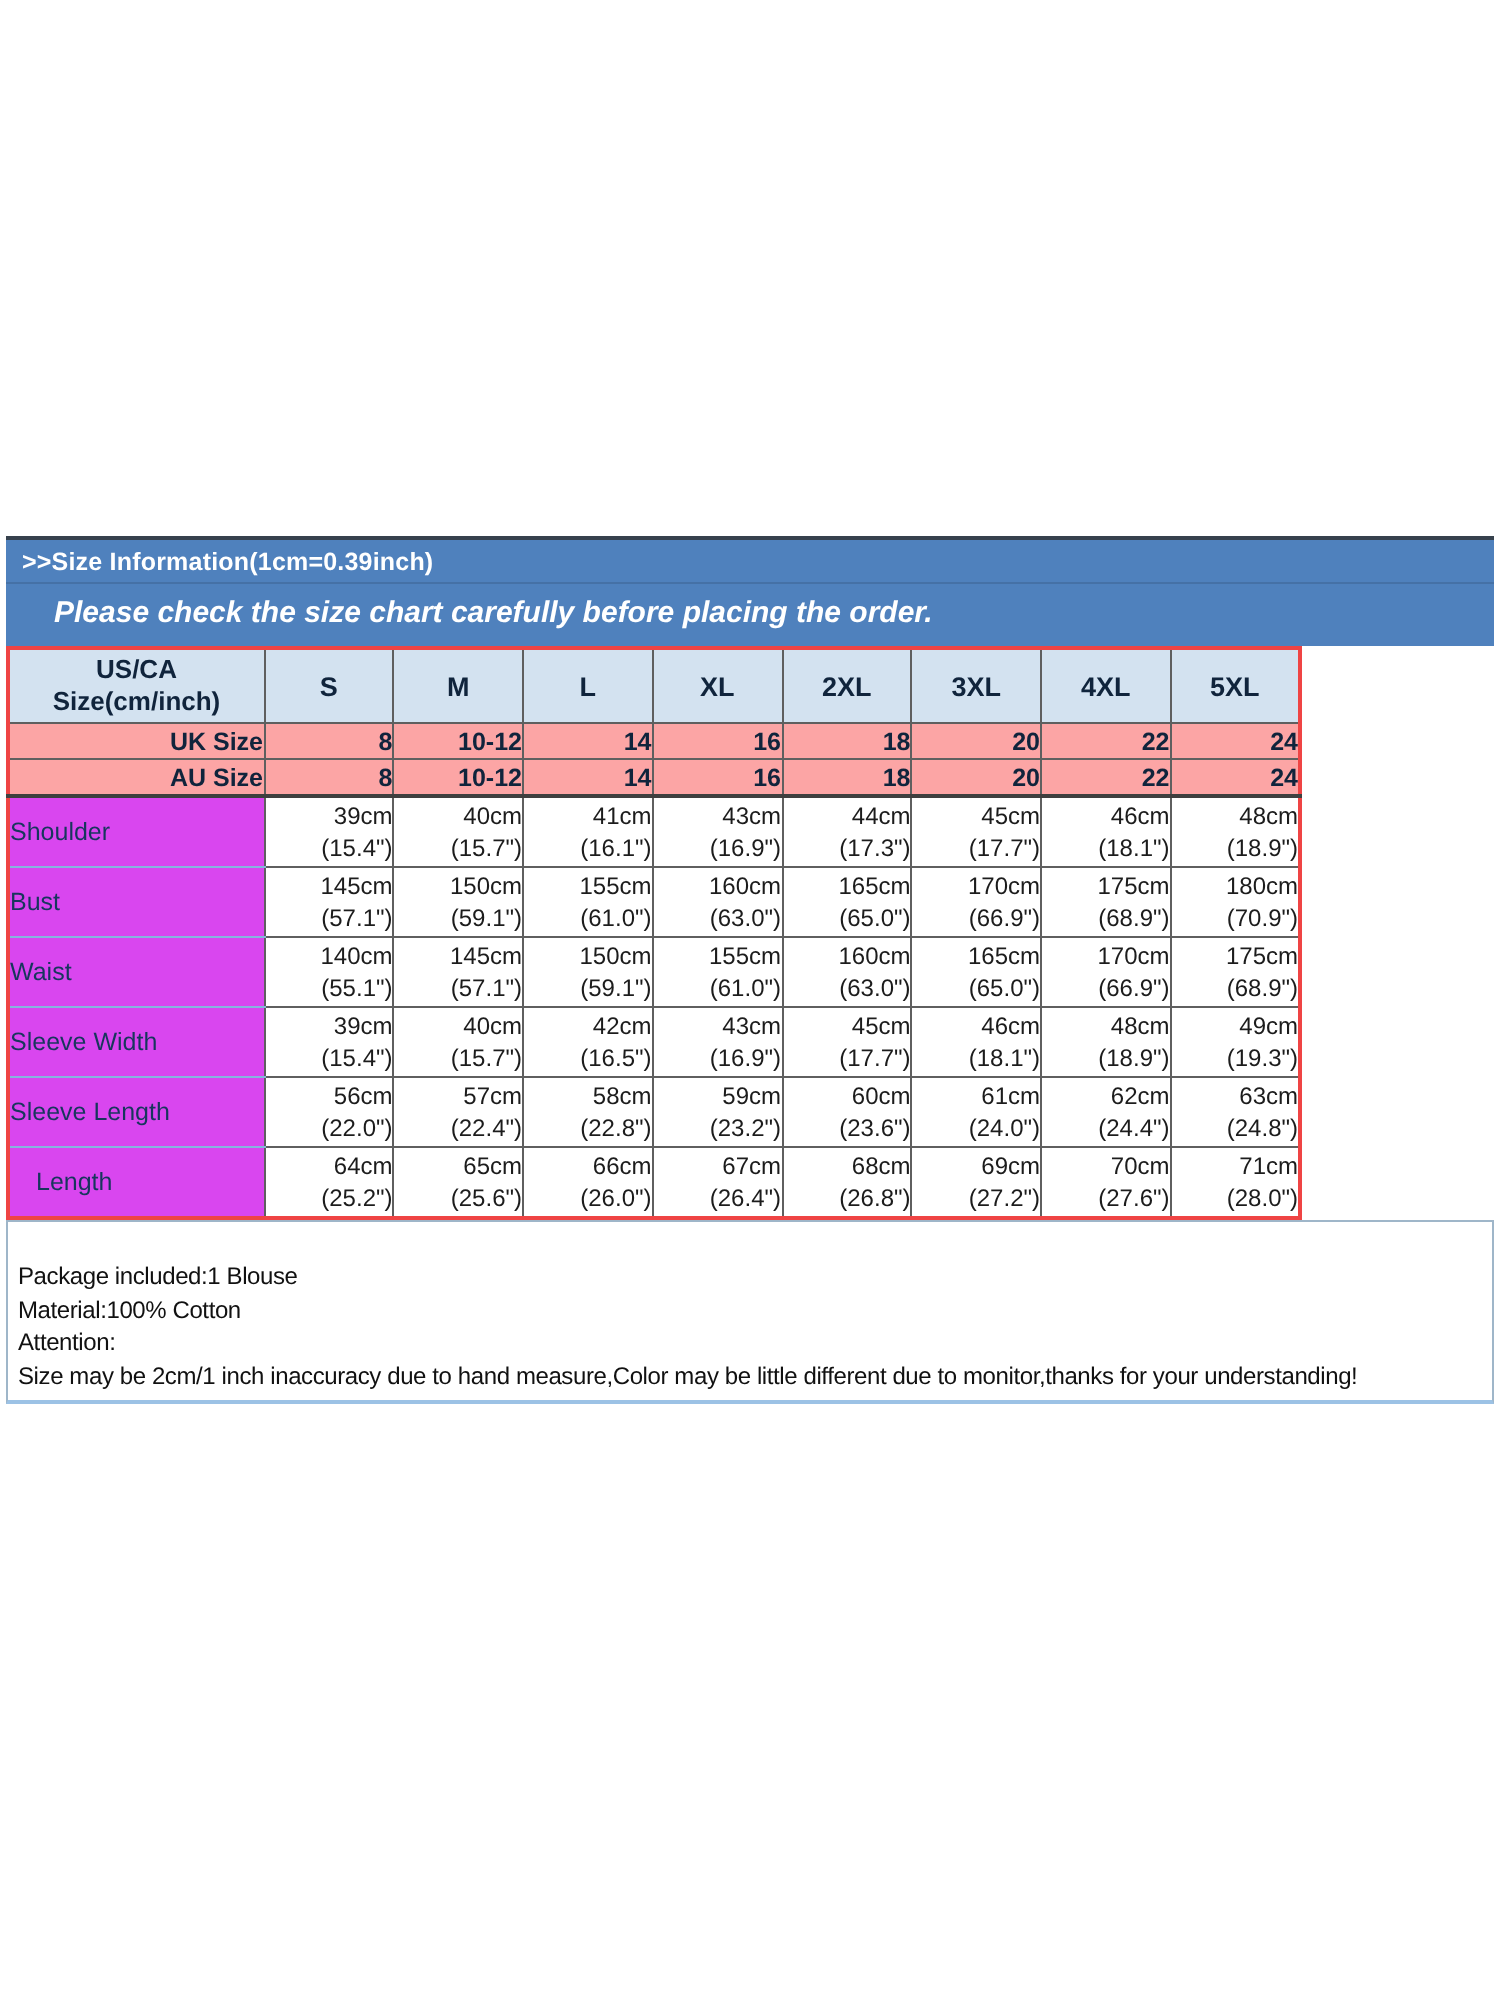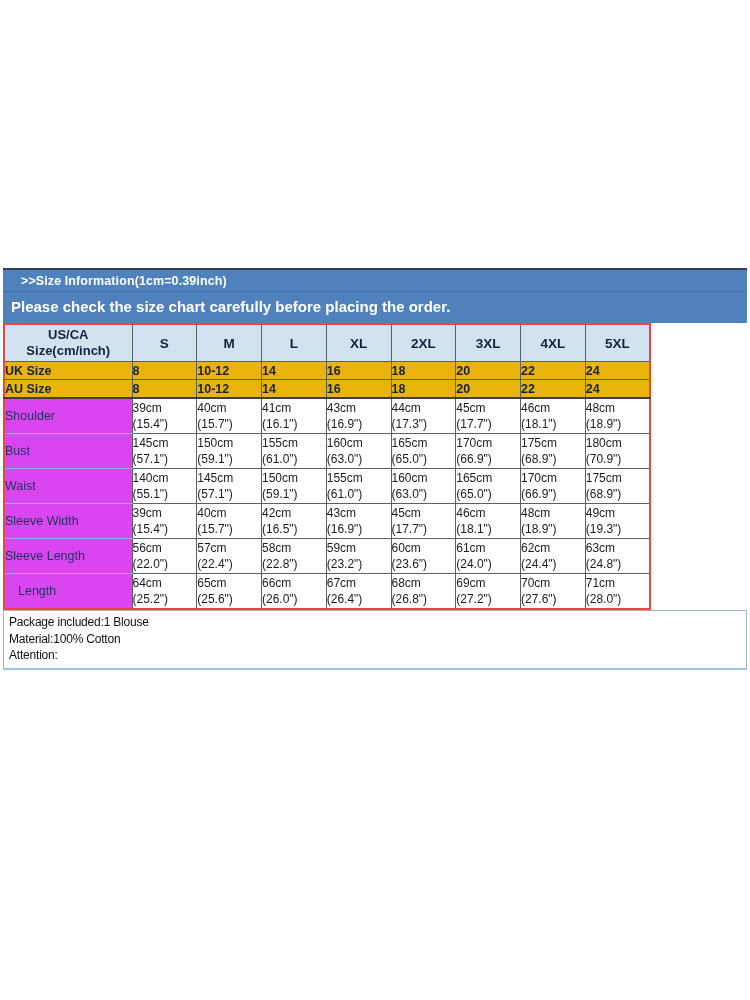--- a/index.html
+++ b/index.html
@@ -4,38 +4,38 @@
 <style>
   html,body{margin:0;padding:0;background:#ffffff;}
   .page{
     position:relative;width:750px;height:1000px;background:#ffffff;
     font-family:"Liberation Sans", sans-serif;overflow:hidden;
   }
   .content{position:absolute;left:3px;top:268px;width:744px;}
 
   
   .banner{background:#4f81bd;color:#ffffff;border-top:2px solid #36414d;}
-  .banner-line1{font-size:12.5px;font-weight:bold;padding:4px 6px 3px 18px;letter-spacing:0.1px;}
-  .banner-line2{font-size:15px;font-weight:bold;padding:6px 6px 8px 8px;border-top:1px solid rgba(0,0,0,0.12);}
+  .banner-line1{font-size:12.5px;font-weight:bold;padding:4px 6px 3px 8px;letter-spacing:0.1px;}
+  .banner-line2{font-size:15px;font-weight:bold;padding:6px 6px 8px 24px;border-top:1px solid rgba(0,0,0,0.12);font-style:italic;}
 
   
   table.size{width:648px;border-collapse:collapse;table-layout:fixed;border:2px solid #ef4444;}
   table.size th, table.size td{border:1px solid #5f5f5f;padding:0;}
   th.corner{background:#d3e2f0;height:36px;font-size:13px;font-weight:bold;color:#10243c;line-height:16px;}
   th.size-th{background:#d3e2f0;font-size:13.5px;font-weight:bold;color:#10243c;text-align:center;}
   thead th{border-bottom:2px solid #454545;}
-  tr.sub-row td{background:#eab308;height:17px;font-size:12.5px;font-weight:bold;color:#10243c;text-align:left;}
+  tr.sub-row td{background:#fca5a5;height:17px;font-size:12.5px;font-weight:bold;color:#10243c;text-align:right;}
   tbody.region tr:last-child td{border-bottom:2px solid #3f3f3f;}
   td.meas-label{background:#d946ef;text-align:left;padding-left:12px;font-size:12.5px;color:#17365d;margin-top:34px;}
   tbody.meas td.meas-label{border-top:1px solid #86b5de;border-bottom:1px solid #86b5de;}
   tbody.meas tr:last-child td.meas-label{border-bottom:1px solid #5f5f5f;padding-left:13px;}
-  td.meas-cell{background:#ffffff;height:34px;text-align:left;font-size:12px;color:#1c1c1c;line-height:16px;}
+  td.meas-cell{background:#ffffff;height:34px;text-align:right;font-size:12px;color:#1c1c1c;line-height:16px;}
 
   
-  .notes{border:1px solid #9fb6c9;border-bottom:2px solid #9cc2e5;padding:3px 5px 4px 5px;
+  .notes{border:1px solid #9fb6c9;border-bottom:2px solid #9cc2e5;padding:19px 5px 4px 5px;
          font-size:12px;line-height:16.5px;color:#111;letter-spacing:-0.2px;}
   .note-line{white-space:nowrap;overflow:hidden;}
 </style>
 </head>
 <body>
 
 <div class="page">
   <div class="content">
 
     <div class="banner">
@@ -306,16 +306,17 @@
               <div>(28.0")</div>
             </td>
           </tr>
         </tbody>
     </table>
 
     <div class="notes" id="notes-box">
         <div class="note-line">Package included:1 Blouse</div>
         <div class="note-line">Material:100% Cotton</div>
         <div class="note-line">Attention:</div>
+        <div class="note-line">Size may be 2cm/1 inch inaccuracy due to hand measure,Color may be little different due to monitor,thanks for your understanding!</div>
       </div>
 
   </div>
 </div>
 
 </body></html>

